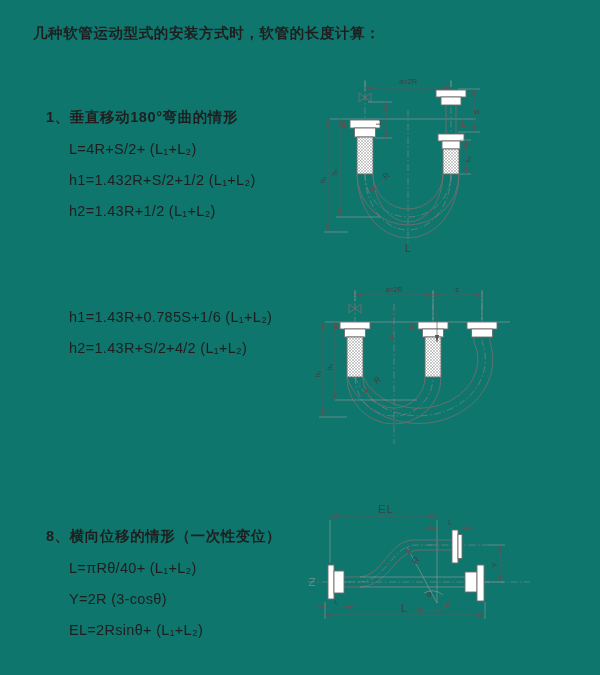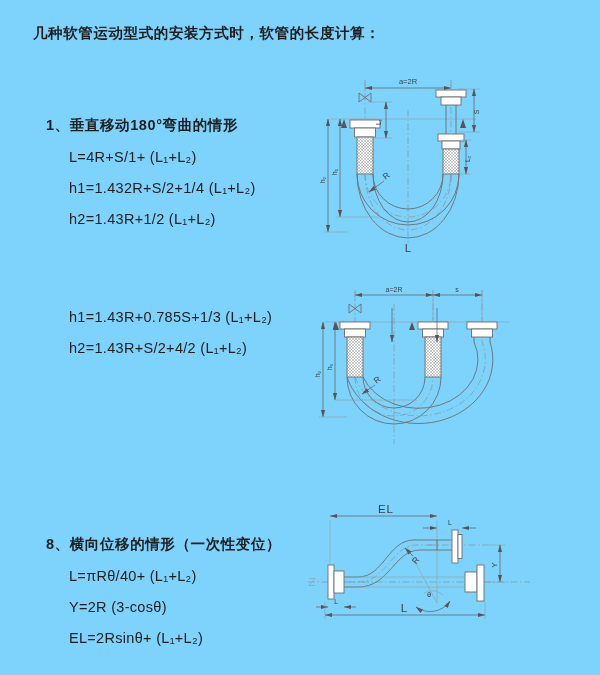--- a/index.html
+++ b/index.html
@@ -1,53 +1,53 @@
 <!DOCTYPE html>
 <html><head>
 <meta charset="utf-8">
 <style>
   html,body{margin:0;padding:0;background:#e8e8e8;}
   .page{
-    position:relative;width:600px;height:675px;background:#7dd3fc;
+    position:relative;width:600px;height:675px;background:#0f766e;
     font-family:"Liberation Sans","DejaVu Sans",sans-serif;color:#1e1e1e;
     overflow:hidden;margin:0 auto;
   }
   .title{
     position:absolute;left:33px;top:24px;font-size:14.5px;font-weight:700;
     letter-spacing:0.6px;white-space:nowrap;
   }
   .sec{position:absolute;left:46px;}
-  .sec-heading{font-size:14.5px;font-weight:700;letter-spacing:0.6px;margin:16px 0 13px 0;white-space:nowrap;}
+  .sec-heading{font-size:14.5px;font-weight:700;letter-spacing:0.6px;margin:8px 0 13px 0;white-space:nowrap;}
   .formula{font-size:14.5px;font-weight:400;letter-spacing:0.3px;padding-left:23px;
     margin:0 0 12px 0;line-height:19px;white-space:nowrap;}
   .diag{position:absolute;}
   .diag text{font-family:"Liberation Sans","DejaVu Sans",sans-serif;fill:#3f3f3f;}
   .ln{stroke:#6e6e6e;stroke-width:0.9;fill:none;}
   .thin{stroke:#9a9a9a;stroke-width:0.6;fill:none;}
   .cl{stroke:#8a8a8a;stroke-width:0.6;fill:none;stroke-dasharray:7 2.5 1.5 2.5;}
   .dim{stroke:#5d5d5d;stroke-width:0.7;fill:none;}
   .fl{stroke:#6e6e6e;stroke-width:0.9;fill:#ffffff;}
   .solid{fill:#555;stroke:none;}
 </style>
 </head>
 <body>
 
 <div class="page">
 
   <div class="title">几种软管运动型式的安装方式时，软管的长度计算：</div>
 
   <section class="sec" style="top:100px;">
     <div class="sec-heading">1、垂直移动180°弯曲的情形</div>
-    <div class="formula">L=4R+S/1+ (L₁+L₂)</div>
-    <div class="formula">h1=1.432R+S/2+1/4 (L₁+L₂)</div>
+    <div class="formula">L=4R+S/2+ (L₁+L₂)</div>
+    <div class="formula">h1=1.432R+S/2+1/2 (L₁+L₂)</div>
     <div class="formula">h2=1.43R+1/2 (L₁+L₂)</div>
   </section>
 
   <section class="sec" style="top:308px;">
-    <div class="formula">h1=1.43R+0.785S+1/3 (L₁+L₂)</div>
+    <div class="formula">h1=1.43R+0.785S+1/6 (L₁+L₂)</div>
     <div class="formula">h2=1.43R+S/2+4/2 (L₁+L₂)</div>
   </section>
 
   <section class="sec" style="top:519px;">
     <div class="sec-heading">8、横向位移的情形（一次性变位）</div>
     <div class="formula">L=πRθ/40+ (L₁+L₂)</div>
     <div class="formula">Y=2R (3-cosθ)</div>
     <div class="formula">EL=2Rsinθ+ (L₁+L₂)</div>
   </section>
 

